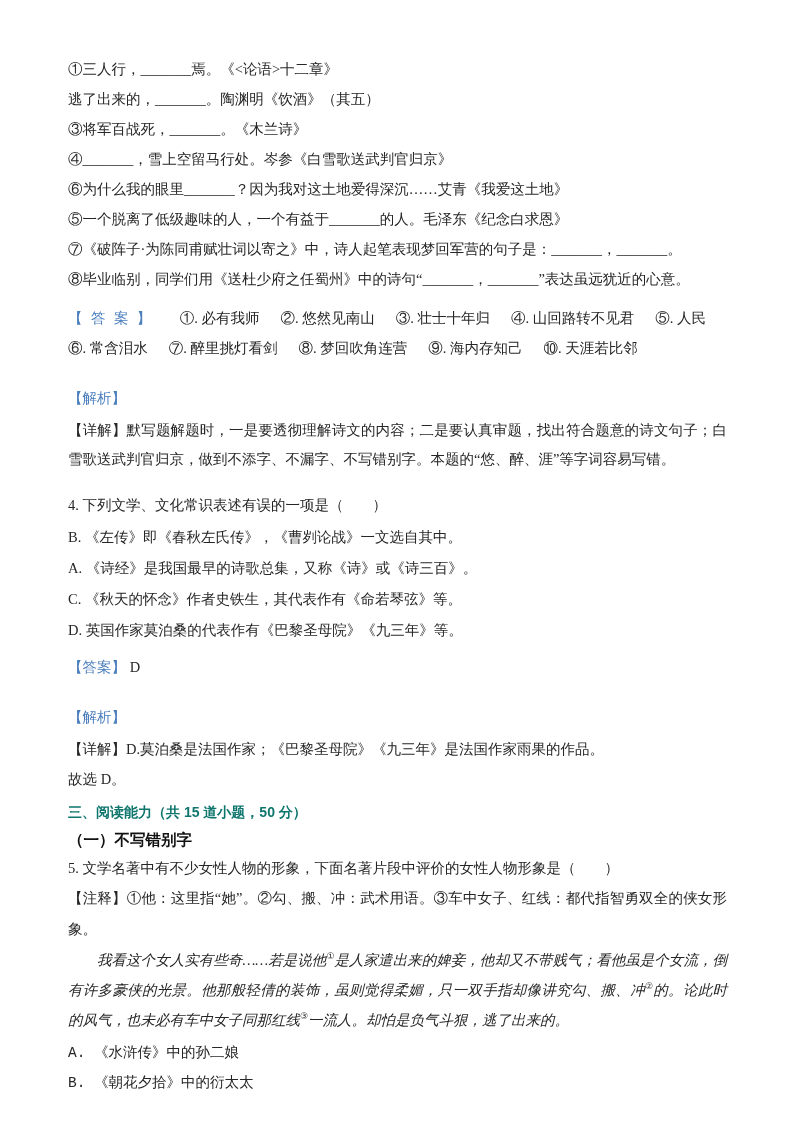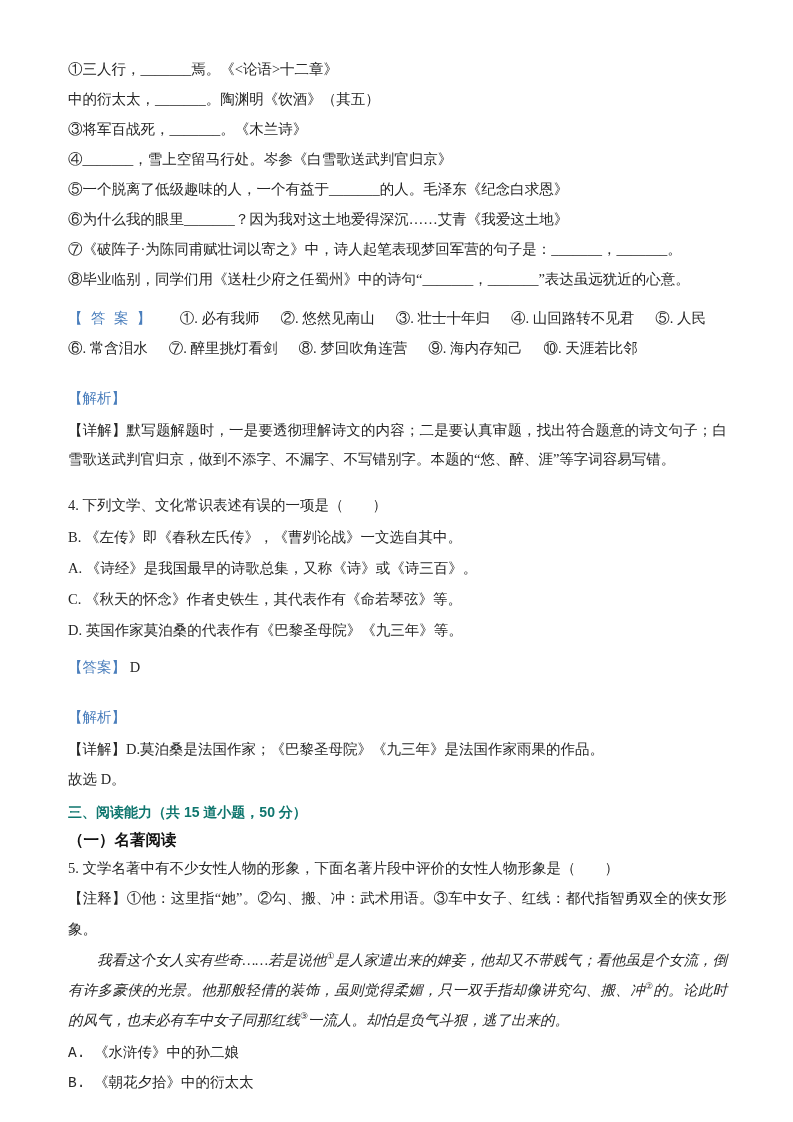--- a/index.html
+++ b/index.html
@@ -49,25 +49,25 @@
   .q5-option { display: inline-block; width: 332px; white-space: nowrap; font-family: Liberation Mono, monospace; }
   .label-blue { color: #4a7ebc; }
 </style>
 </head>
 <body>
 
 <div class="page">
 
   <div>
       <div class="line q-line">①三人行，_______焉。《&lt;论语&gt;十二章》</div>
-      <div class="line q-line">中的衍太太，_______。陶渊明《饮酒》（其五）</div>
+      <div class="line q-line">逃了出来的，_______。陶渊明《饮酒》（其五）</div>
       <div class="line q-line">③将军百战死，_______。《木兰诗》</div>
       <div class="line q-line">④_______，雪上空留马行处。岑参《白雪歌送武判官归京》</div>
+      <div class="line q-line">⑥为什么我的眼里_______？因为我对这土地爱得深沉……艾青《我爱这土地》</div>
       <div class="line q-line">⑤一个脱离了低级趣味的人，一个有益于_______的人。毛泽东《纪念白求恩》</div>
-      <div class="line q-line">⑥为什么我的眼里_______？因为我对这土地爱得深沉……艾青《我爱这土地》</div>
       <div class="line q-line">⑦《破阵子·为陈同甫赋壮词以寄之》中，诗人起笔表现梦回军营的句子是：_______，_______。</div>
       <div class="line q-line">⑧毕业临别，同学们用《送杜少府之任蜀州》中的诗句“_______，_______”表达虽远犹近的心意。</div>
     </div>
 
   <div class="para ans-para"><span class="label-blue lbl" style="color: rgb(74, 126, 188);">【答案】</span><span><span class="ans-item">①. 必有我师</span><span class="ans-item">②. 悠然见南山</span><span class="ans-item">③. 壮士十年归</span><span class="ans-item">④. 山回路转不见君</span><span class="ans-item">⑤. 人民</span><span class="ans-item">⑥. 常含泪水</span><span class="ans-item">⑦. 醉里挑灯看剑</span><span class="ans-item">⑧. 梦回吹角连营</span><span class="ans-item">⑨. 海内存知己</span><span class="ans-item">⑩. 天涯若比邻</span></span></div>
 
   <div class="line jiexi-line">
     <span class="label-blue" style="color: rgb(74, 126, 188);">【解析】</span>
   </div>
   <div class="para detail-para">【详解】默写题解题时，一是要透彻理解诗文的内容；二是要认真审题，找出符合题意的诗文句子；白雪歌送武判官归京，做到不添字、不漏字、不写错别字。本题的“悠、醉、涯”等字词容易写错。</div>
@@ -80,20 +80,20 @@
       <div class="line">D. 英国作家莫泊桑的代表作有《巴黎圣母院》《九三年》等。</div>
     </div>
   <div class="line q4-answer"><span class="label-blue" style="color: rgb(74, 126, 188);">【答案】</span> <span>D</span></div>
   <div class="line jiexi-line">
     <span class="label-blue" style="color: rgb(74, 126, 188);">【解析】</span>
   </div>
   <div class="para detail-para">【详解】D.莫泊桑是法国作家；《巴黎圣母院》《九三年》是法国作家雨果的作品。</div>
   <div class="line">故选 D。</div>
 
   <div class="h-section">三、阅读能力（共 15 道小题，50 分）</div>
-  <div class="h-sub">（一）名著阅读</div>
+  <div class="h-sub">（一）不写错别字</div>
 
   <div class="line">5. 文学名著中有不少女性人物的形象，下面名著片段中评价的女性人物形象是（　　）</div>
   <div class="para note-para">【注释】①他：这里指“她”。②勾、搬、冲：武术用语。③车中女子、红线：都代指智勇双全的侠女形象。</div>
   <div class="para passage">我看这个女人实有些奇……若是说他<sup>①</sup>是人家遣出来的婢妾，他却又不带贱气；看他虽是个女流，倒有许多豪侠的光景。他那般轻倩的装饰，虽则觉得柔媚，只一双手指却像讲究勾、搬、冲<sup>②</sup>的。论此时的风气，也未必有车中女子同那红线<sup>③</sup>一流人。却怕是负气斗狠，逃了出来的。</div>
   <div class="q5-options"><span class="line q5-option">A. 《水浒传》中的孙二娘</span><span class="line q5-option">B. 《朝花夕拾》中的衍太太</span></div>
 
 </div>
 
 </body></html>

